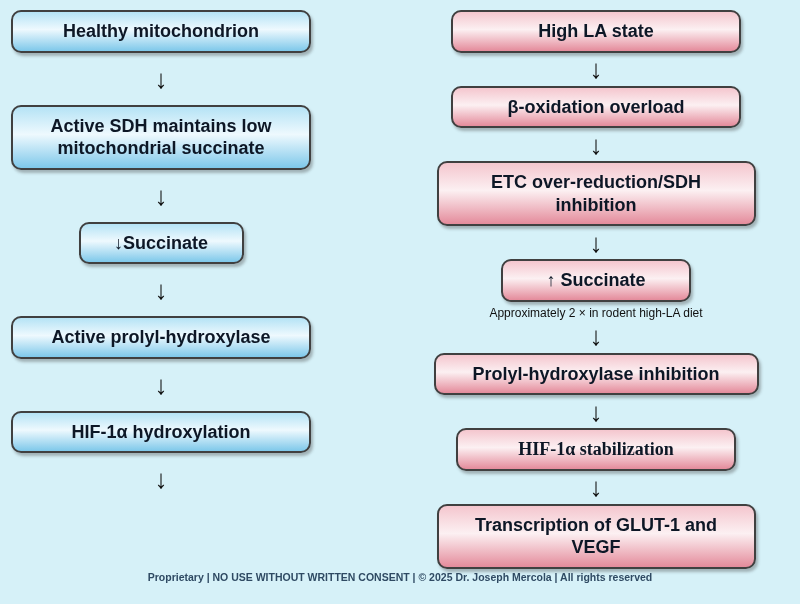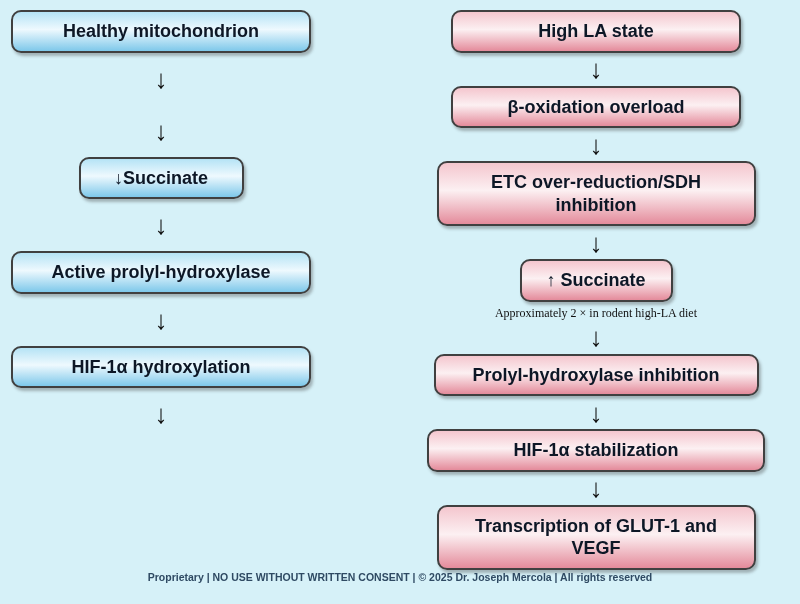--- a/index.html
+++ b/index.html
@@ -44,42 +44,41 @@
     background: linear-gradient(180deg, #b5e3f5 0%, #eef9fe 45%, #7ec8ea 100%);
   }
   .pink {
     background: linear-gradient(180deg, #f4c6ce 0%, #fcf0f2 45%, #e48b9b 100%);
   }
 
   .w300 { width: 300px; }
   .w165 { width: 165px; }
   .w290 { width: 290px; }
   .w396 { width: 319px; }
-  .w190 { width: 153px; }
+  .w190 { width: 190px; }
   .w325 { width: 325px; }
-  .w330 { width: 338px; }
+  .w330 { width: 280px; font-family: Liberation Serif, serif; }
 
   .arrow {
     display: flex;
     align-items: center;
     justify-content: center;
     color: #111111;
     font-size: 26px;
     font-weight: bold;
     line-height: 1;
   }
   .col-left  .arrow { height: 52px; }
   .col-right .arrow { height: 33px; }
 
   .note {
     font-size: 12px;
     color: #101010;
     padding-top: 4px;
     text-align: center;
-    font-family: Liberation Serif, serif;
   }
 
   .footer {
     position: absolute;
     left: 0;
     right: 0;
     bottom: 21px;
     text-align: center;
     font-size: 10.5px;
     font-weight: bold;
@@ -88,20 +87,21 @@
 </style>
 </head>
 <body>
 
 <div class="canvas">
 
   <div class="col col-left">
     <div class="box blue w300">Healthy mitochondrion</div>
     <div class="arrow">↓</div>
 
+    <div class="box blue w300">Active SDH maintains low mitochondrial succinate</div>
     <div class="arrow">↓</div>
 
     <div class="box blue w165">↓Succinate</div>
     <div class="arrow">↓</div>
 
     <div class="box blue w300">Active prolyl-hydroxylase</div>
     <div class="arrow">↓</div>
 
     <div class="box blue w300">HIF-1α hydroxylation</div>
     <div class="arrow">↓</div>

